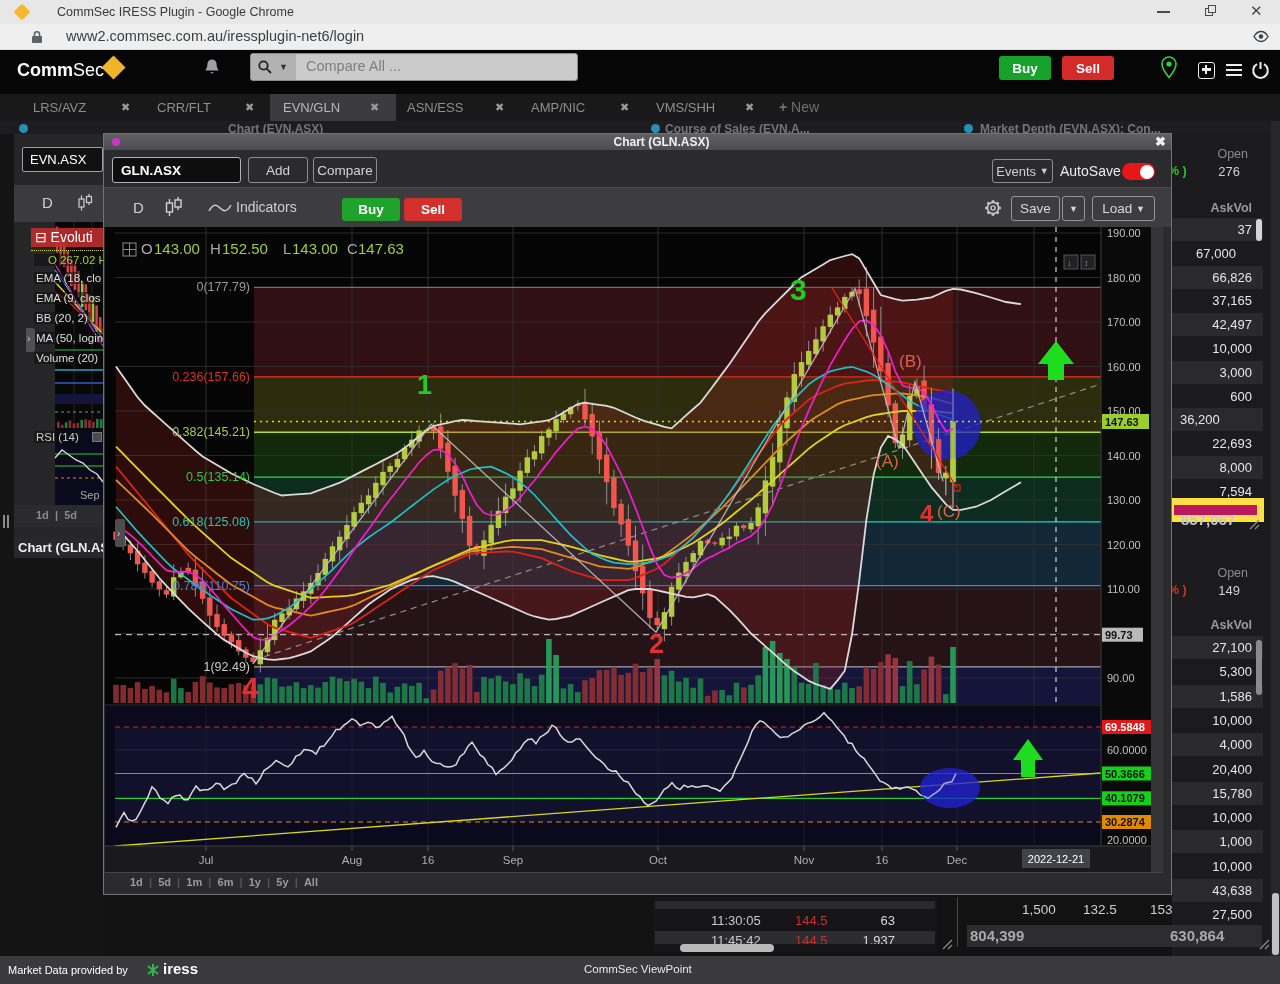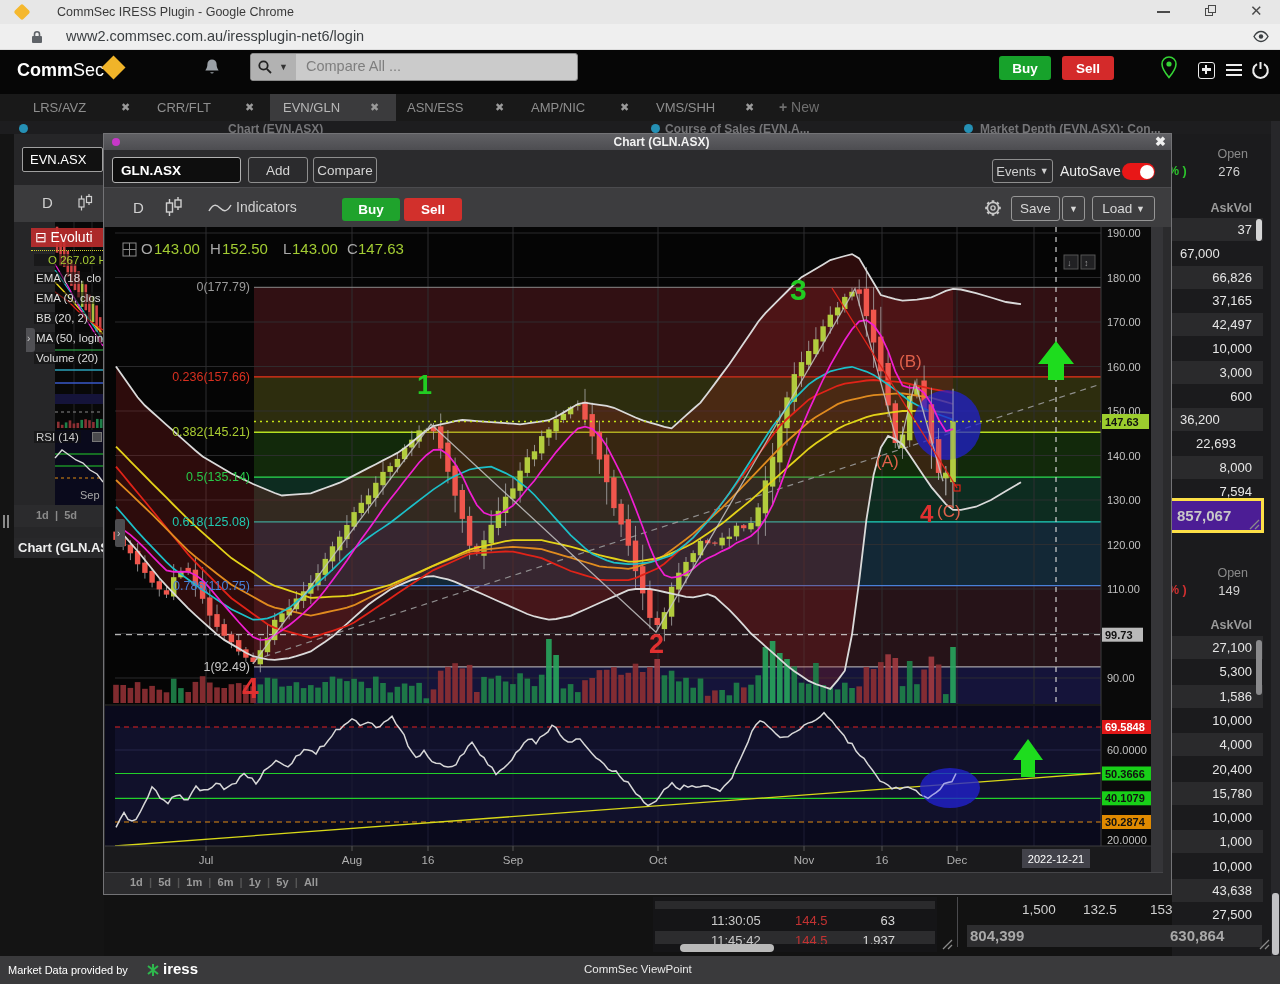--- a/index.html
+++ b/index.html
@@ -170,38 +170,38 @@
   </div>
 <div class="ab" style="left:3px;top:515px;width:2px;height:13px;background:#8a8a8a;box-shadow:4px 0 #8a8a8a"></div>
 
 <div class="ab" style="left:1172px;top:134px;width:100px;height:822px;background:#1b1b1d"></div>
 <div class="tx" style="left:1200px;top:147px;font-size:12.5px;color:#8a8a8a;width:48px;text-align:right">Open</div>
 <div class="tx" style="left:1200px;top:164px;font-size:13px;color:#d0d0d0;width:40px;text-align:right">276</div>
 <div class="tx" style="left:1168px;top:164px;font-size:12.5px;color:#2cc42c;font-weight:bold">% )</div>
 <div class="tx" style="left:1200px;top:201px;font-size:12.5px;color:#9a9a9a;font-weight:bold;width:52px;text-align:right">AskVol</div>
 <div class="ab" style="left:1172px;top:218px;width:91px;height:23px;background:#2a2a2c"></div>
 <div class="tx" style="left:1180px;top:222.0px;font-size:13px;color:#e6e6e6;width:72px;text-align:right">37</div>
-<div class="tx" style="left:1180px;top:245.8px;font-size:13px;color:#e6e6e6;width:72px;text-align:left">67,000</div>
+<div class="tx" style="left:1180px;top:245.8px;font-size:13px;color:#e6e6e6;width:72px;text-align:center">67,000</div>
 <div class="ab" style="left:1172px;top:266px;width:91px;height:23px;background:#2a2a2c"></div>
 <div class="tx" style="left:1180px;top:269.6px;font-size:13px;color:#e6e6e6;width:72px;text-align:right">66,826</div>
 <div class="tx" style="left:1180px;top:293.4px;font-size:13px;color:#e6e6e6;width:72px;text-align:right">37,165</div>
 <div class="ab" style="left:1172px;top:313px;width:91px;height:23px;background:#2a2a2c"></div>
 <div class="tx" style="left:1180px;top:317.2px;font-size:13px;color:#e6e6e6;width:72px;text-align:right">42,497</div>
 <div class="tx" style="left:1180px;top:341.0px;font-size:13px;color:#e6e6e6;width:72px;text-align:right">10,000</div>
 <div class="ab" style="left:1172px;top:361px;width:91px;height:23px;background:#2a2a2c"></div>
 <div class="tx" style="left:1180px;top:364.8px;font-size:13px;color:#e6e6e6;width:72px;text-align:right">3,000</div>
 <div class="tx" style="left:1180px;top:388.6px;font-size:13px;color:#e6e6e6;width:72px;text-align:right">600</div>
 <div class="ab" style="left:1172px;top:408px;width:91px;height:23px;background:#2a2a2c"></div>
 <div class="tx" style="left:1180px;top:412.4px;font-size:13px;color:#e6e6e6;width:72px;text-align:left">36,200</div>
-<div class="tx" style="left:1180px;top:436.20000000000005px;font-size:13px;color:#e6e6e6;width:72px;text-align:center">22,693</div>
+<div class="tx" style="left:1180px;top:436.20000000000005px;font-size:13px;color:#e6e6e6;width:72px;text-align:right">22,693</div>
 <div class="ab" style="left:1172px;top:456px;width:91px;height:23px;background:#2a2a2c"></div>
 <div class="tx" style="left:1180px;top:460.0px;font-size:13px;color:#e6e6e6;width:72px;text-align:right">8,000</div>
 <div class="tx" style="left:1180px;top:483.8px;font-size:13px;color:#e6e6e6;width:72px;text-align:right">7,594</div>
 <div class="ab" style="left:1256px;top:219px;width:6px;height:22px;background:#d5d5d5;border-radius:3px"></div>
-<div class="ab" style="left:1167px;top:498px;width:97px;height:35px;background:#4c1d95;border:3px solid #fde047">
+<div class="ab" style="left:1167px;top:498px;width:97px;height:24px;background:#be185d;border:7px solid #fde047">
     <div class="tx" style="left:7px;top:6px;font-size:15px;font-weight:bold;color:#c8c8c8">857,067</div>
   </div>
 <svg class="ab" style="left:1248px;top:518px" width="12" height="12" viewBox="0 0 12 12">
     <path d="M11 2 2 11M11 7 7 11" stroke="#8a8a8a" stroke-width="1.3"></path>
   </svg>
 <div class="tx" style="left:1200px;top:566px;font-size:12.5px;color:#8a8a8a;width:48px;text-align:right">Open</div>
 <div class="tx" style="left:1200px;top:583px;font-size:13px;color:#d0d0d0;width:40px;text-align:right">149</div>
 <div class="tx" style="left:1168px;top:583px;font-size:12.5px;color:#d03030;font-weight:bold">% )</div>
 <div class="tx" style="left:1200px;top:618px;font-size:12.5px;color:#9a9a9a;font-weight:bold;width:52px;text-align:right">AskVol</div>
 <div class="ab" style="left:1172px;top:636px;width:91px;height:23px;background:#2a2a2c"></div>

